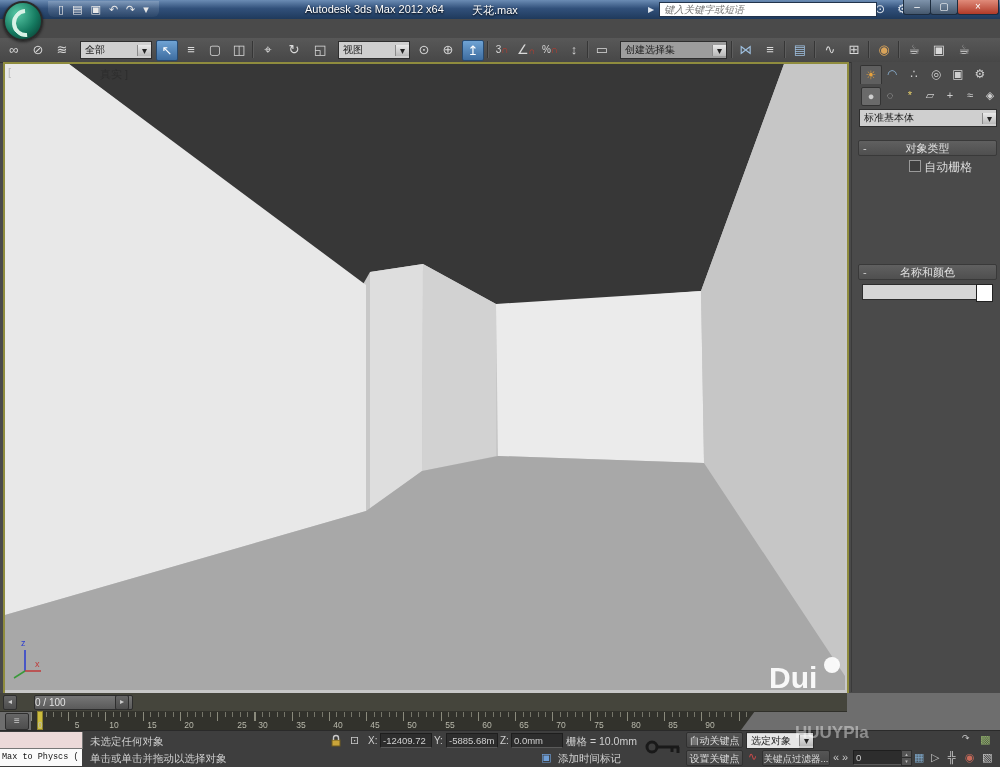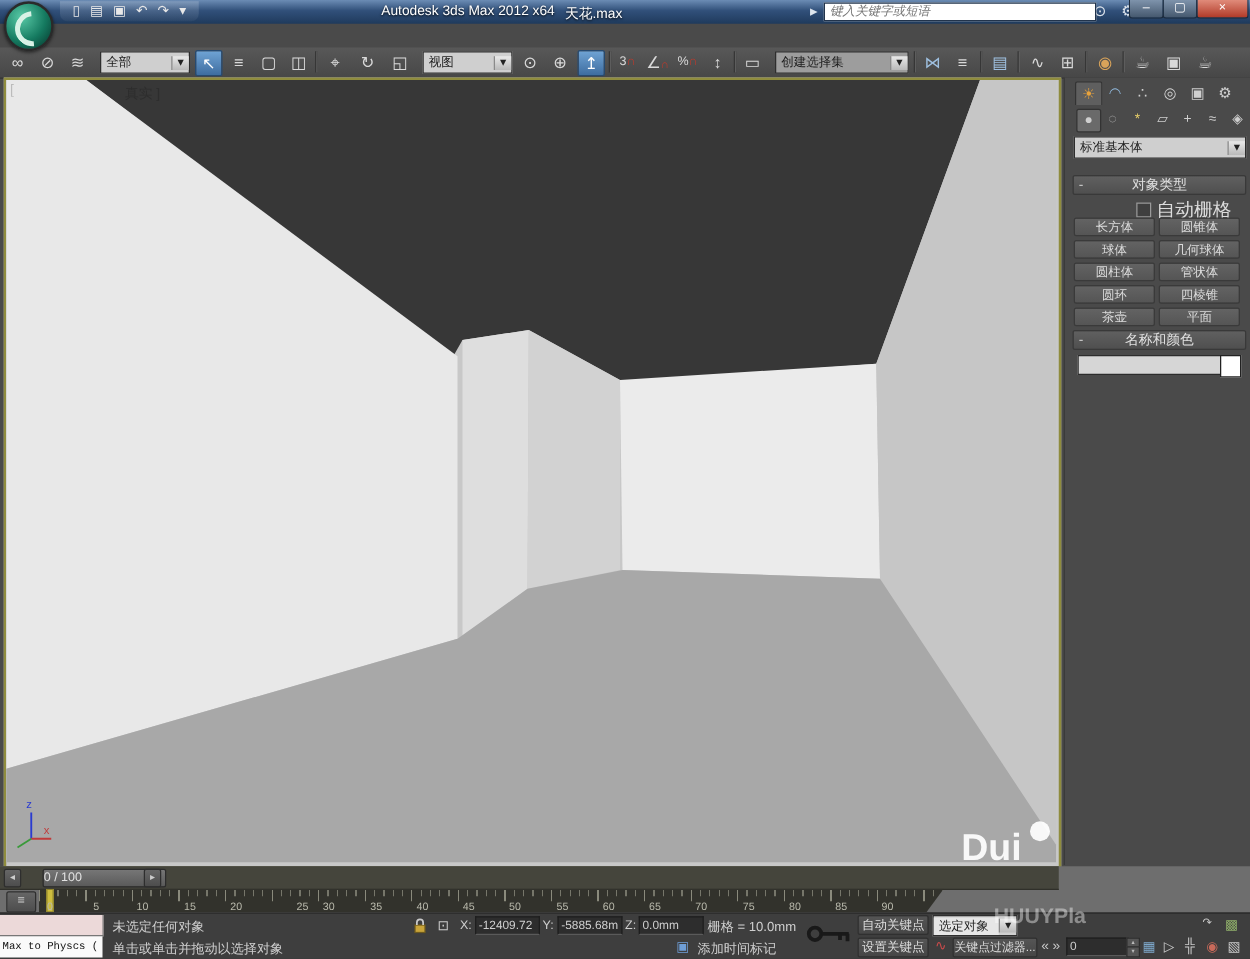--- a/index.html
+++ b/index.html
@@ -81,21 +81,21 @@
   .sico{color:#c9c9c9;font-size:11px;}
   .spin{width:9px;height:7px;background:#555;border:1px solid #2d2d2d;color:#bbb;font-size:5px;line-height:6px;text-align:center;}
 </style>
 </head>
 <body>
 
 <div id="app">
 
   <div id="titlebar" class="ab">
     <span class="ab ttxt" style="left:305px;top:3px;">Autodesk 3ds Max  2012 x64</span>
-    <span class="ab ttxt" style="left:452px;top:3px;text-align:right;">天花.max</span>
+    <span class="ab ttxt" style="left:472px;top:3px;text-align:right;">天花.max</span>
     <span class="ab tico" style="left:648px;">▸</span>
     <span class="ab tico" style="left:875px;">⊙</span>
     <span class="ab tico" style="left:897px;">⚙</span>
     <span class="ab tico" style="left:919px;">⋇</span>
     <span class="ab tico" style="left:941px;">☆</span>
     <span class="ab tico" style="left:963px;">?</span>
   </div>
   <input id="searchbox" class="ab" placeholder="键入关键字或短语" style="">
   <div class="ab winbtn" style="left:903px;">–</div>
   <div class="ab winbtn" style="left:930px;">▢</div>
@@ -208,35 +208,23 @@
 
     <div class="ab dd" style="left:7px;top:47px;width:136px;">
       <span class="ddt">标准基本体</span>
       <span class="dda">▾</span>
     </div>
 
     <div class="ab rollout" style="left:6px;top:78px;width:137px;">
       <span class="rminus">-</span>
       <span>对象类型</span>
     </div>
-    <div class="ab" style="left:34px;top:97px;font-size:15px;color:#dcdcdc;padding-left:23px;">
+    <div class="ab" style="left:34px;top:97px;font-size:12px;color:#dcdcdc;padding-left:23px;">
       <span class="chk"></span>
       <span>自动栅格</span>
-    </div>
-    <div class="ab" style="left:7px;top:112px;width:138px;display:flex;flex-wrap:wrap;gap:3px;">
-      <span class="obtn">长方体</span>
-      <span class="obtn">圆锥体</span>
-      <span class="obtn">球体</span>
-      <span class="obtn">几何球体</span>
-      <span class="obtn">圆柱体</span>
-      <span class="obtn">管状体</span>
-      <span class="obtn">圆环</span>
-      <span class="obtn">四棱锥</span>
-      <span class="obtn">茶壶</span>
-      <span class="obtn">平面</span>
     </div>
 
     <div class="ab rollout" style="left:6px;top:202px;width:137px;">
       <span class="rminus">-</span>
       <span>名称和颜色</span>
     </div>
     <input id="namefield" class="ab" style="left: 10px; top: 222px;">
     <div id="colorsw" class="ab" style="left:124px;top:222px;"></div>
   </div>
 

